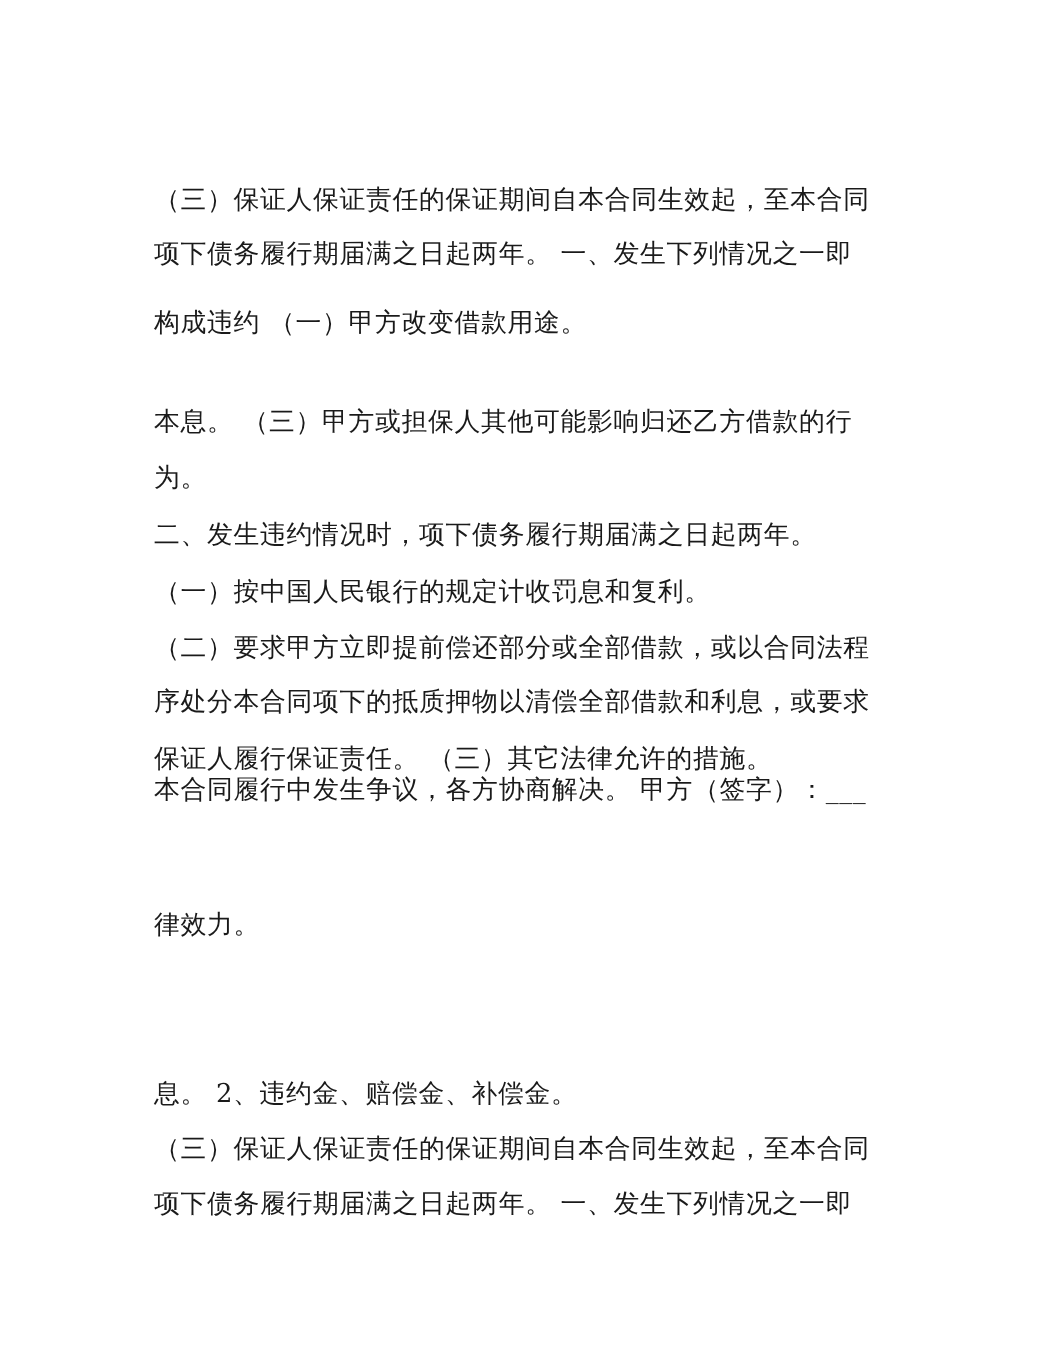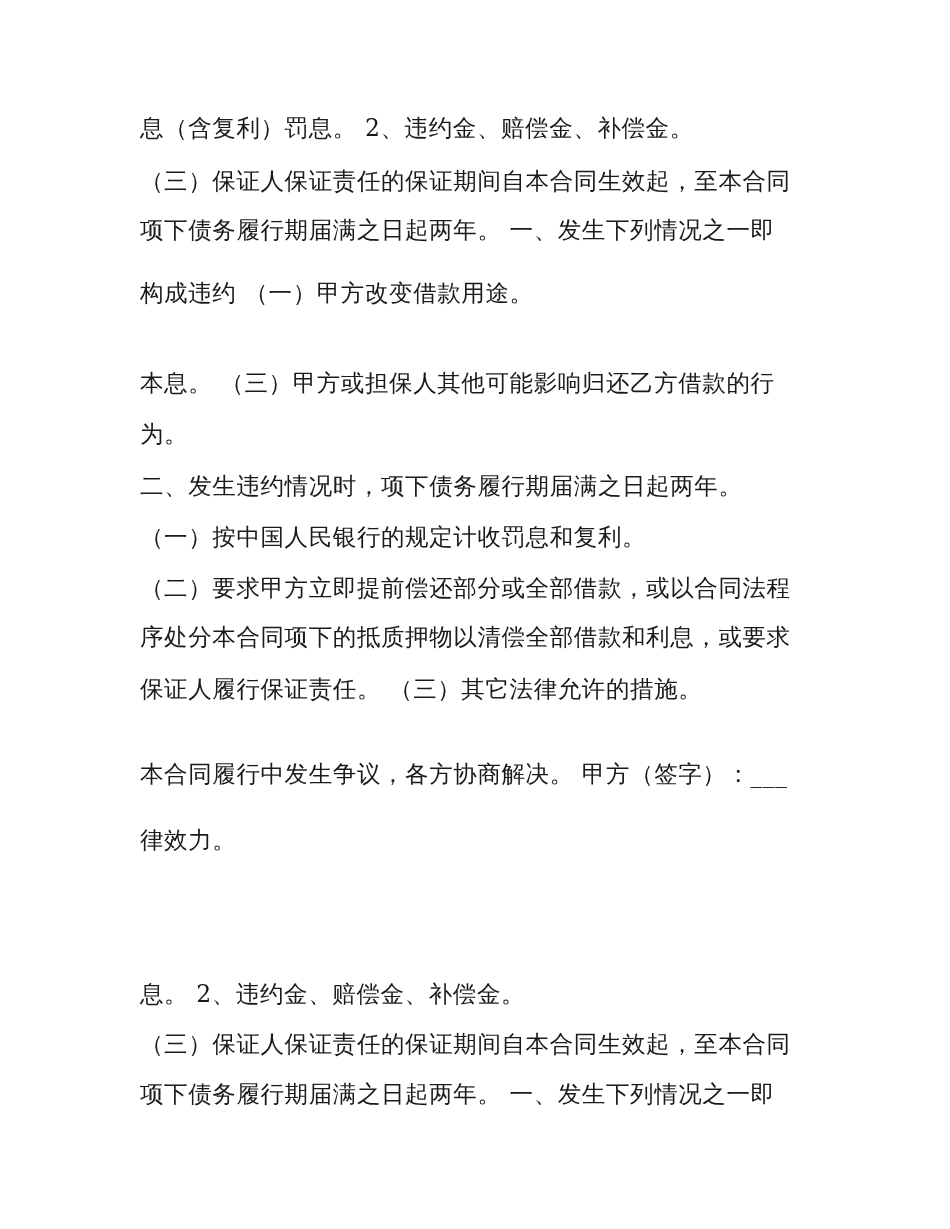--- a/index.html
+++ b/index.html
@@ -28,29 +28,28 @@
       white-space: nowrap;
       font-size: 23.5px;
       line-height: 30px;
       letter-spacing: 0.6px;
     }
   </style>
 </head>
 <body>
 
 <div class="page">
-  <div class="line" style="top:113px">息（含复利）罚息。 2、违约金、赔偿金、补偿金。</div>
   <div class="line" style="top:166px">（三）保证人保证责任的保证期间自本合同生效起，至本合同</div>
   <div class="line" style="top:215px">项下债务履行期届满之日起两年。 一、发生下列情况之一即</div>
   <div class="line" style="top:278px">构成违约 （一）甲方改变借款用途。</div>
   <div class="line" style="top:368px">本息。 （三）甲方或担保人其他可能影响归还乙方借款的行</div>
   <div class="line" style="top:419px">为。</div>
   <div class="line" style="top:471px">二、发生违约情况时，项下债务履行期届满之日起两年。</div>
   <div class="line" style="top:522px">（一）按中国人民银行的规定计收罚息和复利。</div>
   <div class="line" style="top:573px">（二）要求甲方立即提前偿还部分或全部借款，或以合同法程</div>
   <div class="line" style="top:622px">序处分本合同项下的抵质押物以清偿全部借款和利息，或要求</div>
   <div class="line" style="top:674px">保证人履行保证责任。 （三）其它法律允许的措施。</div>
-  <div class="line" style="top:759px">本合同履行中发生争议，各方协商解决。 甲方（签字）：___</div>
+  <div class="line" style="top:702px">本合同履行中发生争议，各方协商解决。 甲方（签字）：___</div>
   <div class="line" style="top:825px">律效力。</div>
   <div class="line" style="top:979px">息。 2、违约金、赔偿金、补偿金。</div>
   <div class="line" style="top:1029px">（三）保证人保证责任的保证期间自本合同生效起，至本合同</div>
   <div class="line" style="top:1079px">项下债务履行期届满之日起两年。 一、发生下列情况之一即</div>
 </div>
 
 </body></html>

